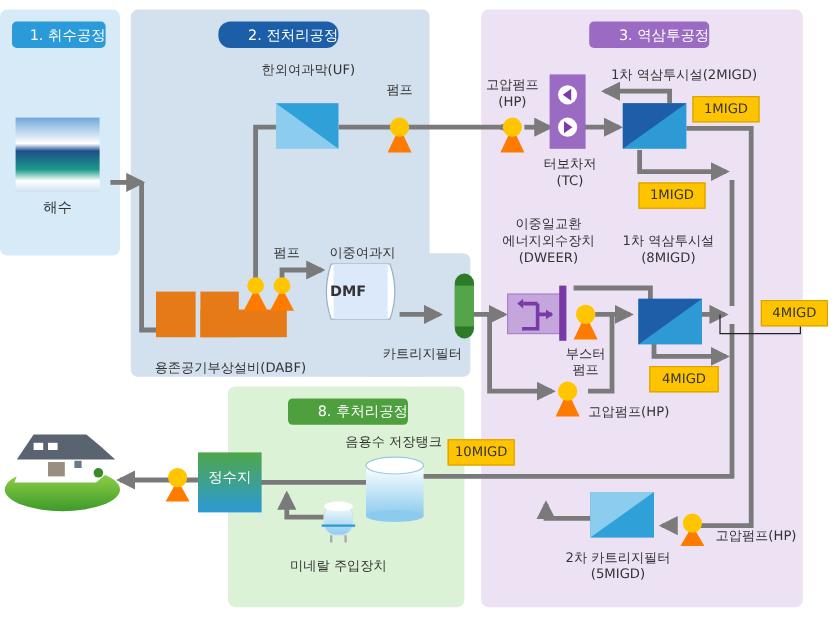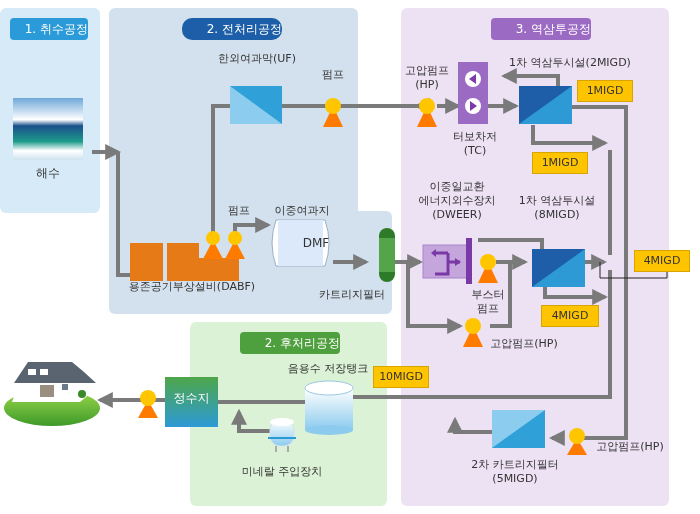--- a/index.html
+++ b/index.html
@@ -25,21 +25,21 @@
 
 <div class="panel p1"></div>
 <div class="panel p2"></div>
 <div class="p2b abs"></div>
 <div class="panel p3"></div>
 <div class="panel p4"></div>
 
 <div class="badge b1">1. 취수공정</div>
 <div class="badge b2">2. 전처리공정</div>
 <div class="badge b3">3. 역삼투공정</div>
-<div class="badge b4">2. 후처리공정</div>
+<div class="badge b4">8. 후처리공정</div>
 
 <svg class="lines" width="700" height="514">
   <defs>
     <marker id="ah" viewBox="0 0 10 10" refX="8" refY="5" markerWidth="4" markerHeight="4" orient="auto">
       <path d="M0,0 L10,5 L0,10 z" fill="#7a7a7a"></path>
     </marker>
     <linearGradient id="sea" x1="0" y1="0" x2="0" y2="1">
       <stop offset="0" stop-color="#6fa8d8"></stop>
       <stop offset="0.35" stop-color="#ffffff"></stop>
       <stop offset="0.45" stop-color="#1a4f8a"></stop>
@@ -218,22 +218,22 @@
       <circle cx="148" cy="398" r="8" fill="#ffc600"></circle>
   </g>
 </svg>
 
 <div class="lbl" style="left:20px;top:166px;width:56px;font-size:12px;">해수</div>
 
 <div class="lbl" style="left:212px;top:52px;width:90px;">한외여과막(UF)</div>
 <div class="lbl" style="left:316px;top:68px;width:34px;">펌프</div>
 <div class="lbl" style="left:222px;top:204px;width:34px;">펌프</div>
 <div class="lbl" style="left:270px;top:204px;width:64px;">이중여과지</div>
-<div class="lbl" style="left:296px;top:236px;width:40px;font-size:12px;font-weight:normal;">DMF</div>
-<div class="lbl" style="left:122px;top:280px;width:140px;">용존공기부상설비(DABF)</div>
+<div class="lbl" style="left:270px;top:236px;width:40px;font-size:12px;font-weight:bold;">DMF</div>
+<div class="lbl" style="left:122px;top:300px;width:140px;">용존공기부상설비(DABF)</div>
 <div class="lbl" style="left:312px;top:288px;width:80px;">카트리지필터</div>
 
 <div class="lbl" style="left:398px;top:64px;width:58px;">고압펌프</div>
 <div class="lbl" style="left:398px;top:78px;width:58px;">(HP)</div>
 <div class="lbl" style="left:448px;top:130px;width:54px;">터보차저</div>
 <div class="lbl" style="left:448px;top:144px;width:54px;">(TC)</div>
 <div class="lbl" style="left:500px;top:56px;width:140px;">1차 역삼투시설(2MIGD)</div>
 <div class="tag" style="left:577px;top:80px;width:54px;">1MIGD</div>
 <div class="tag" style="left:532px;top:152px;width:54px;">1MIGD</div>
 <div class="lbl" style="left:412px;top:180px;width:90px;">이중일교환</div>

